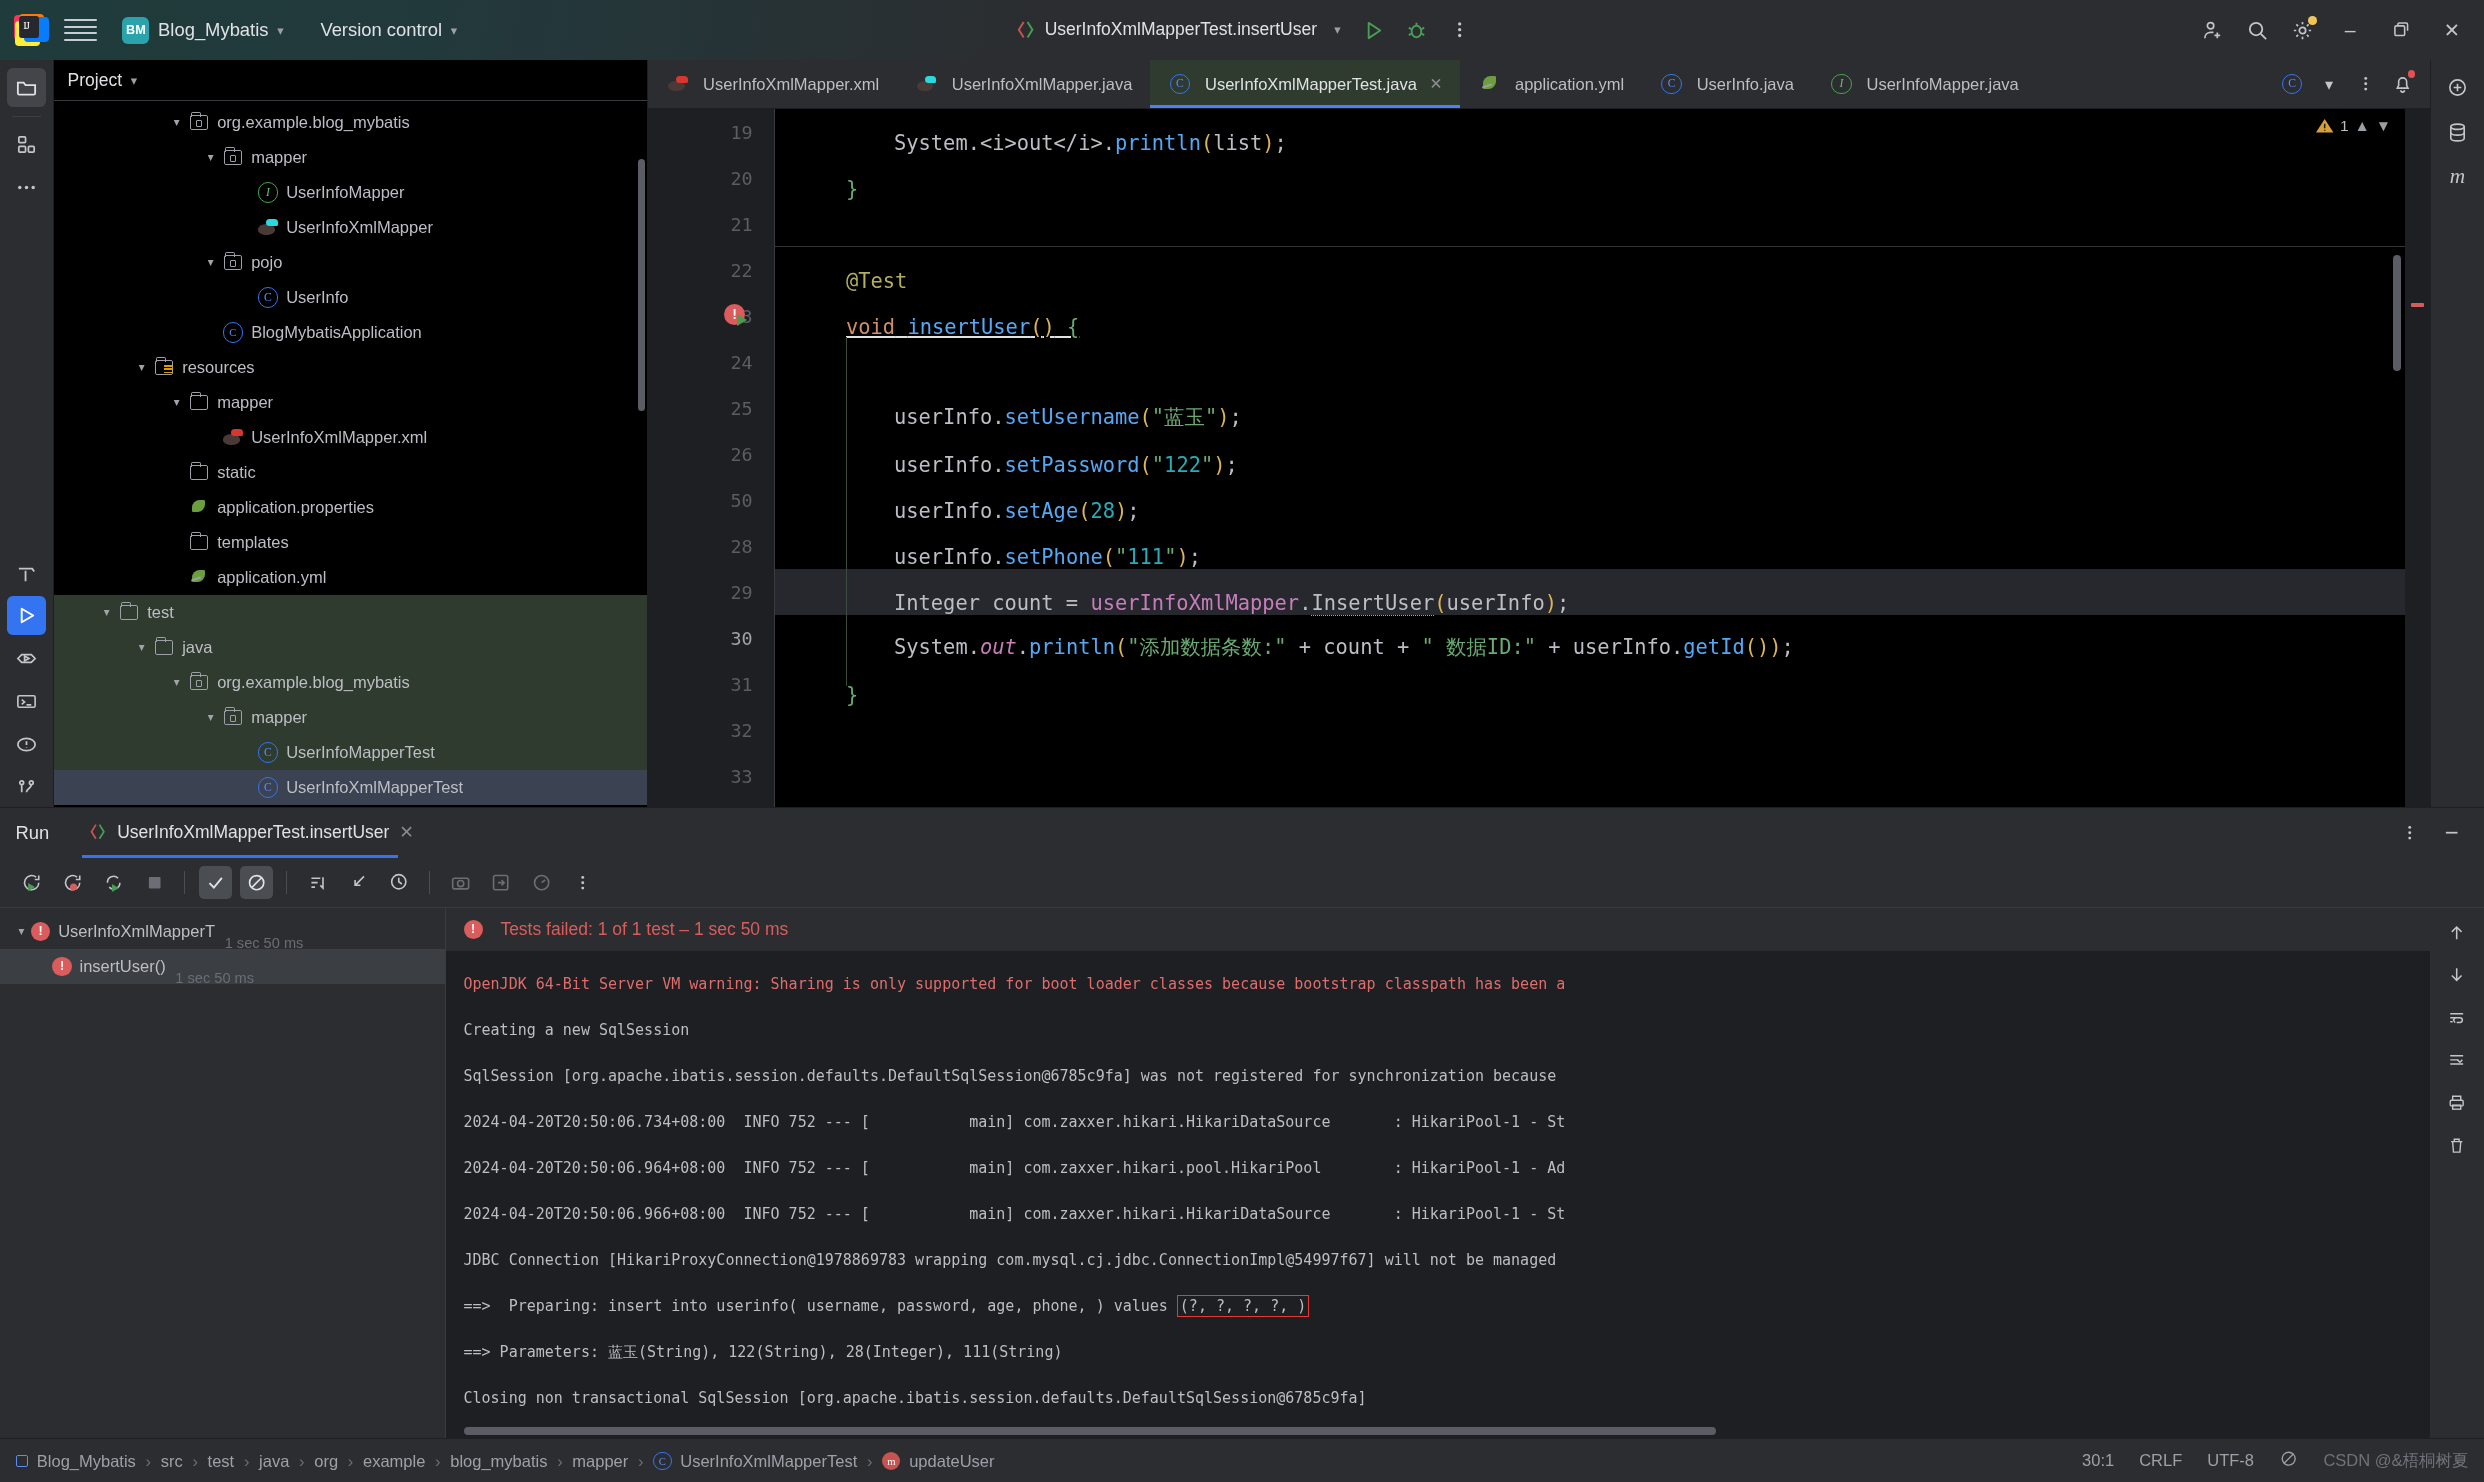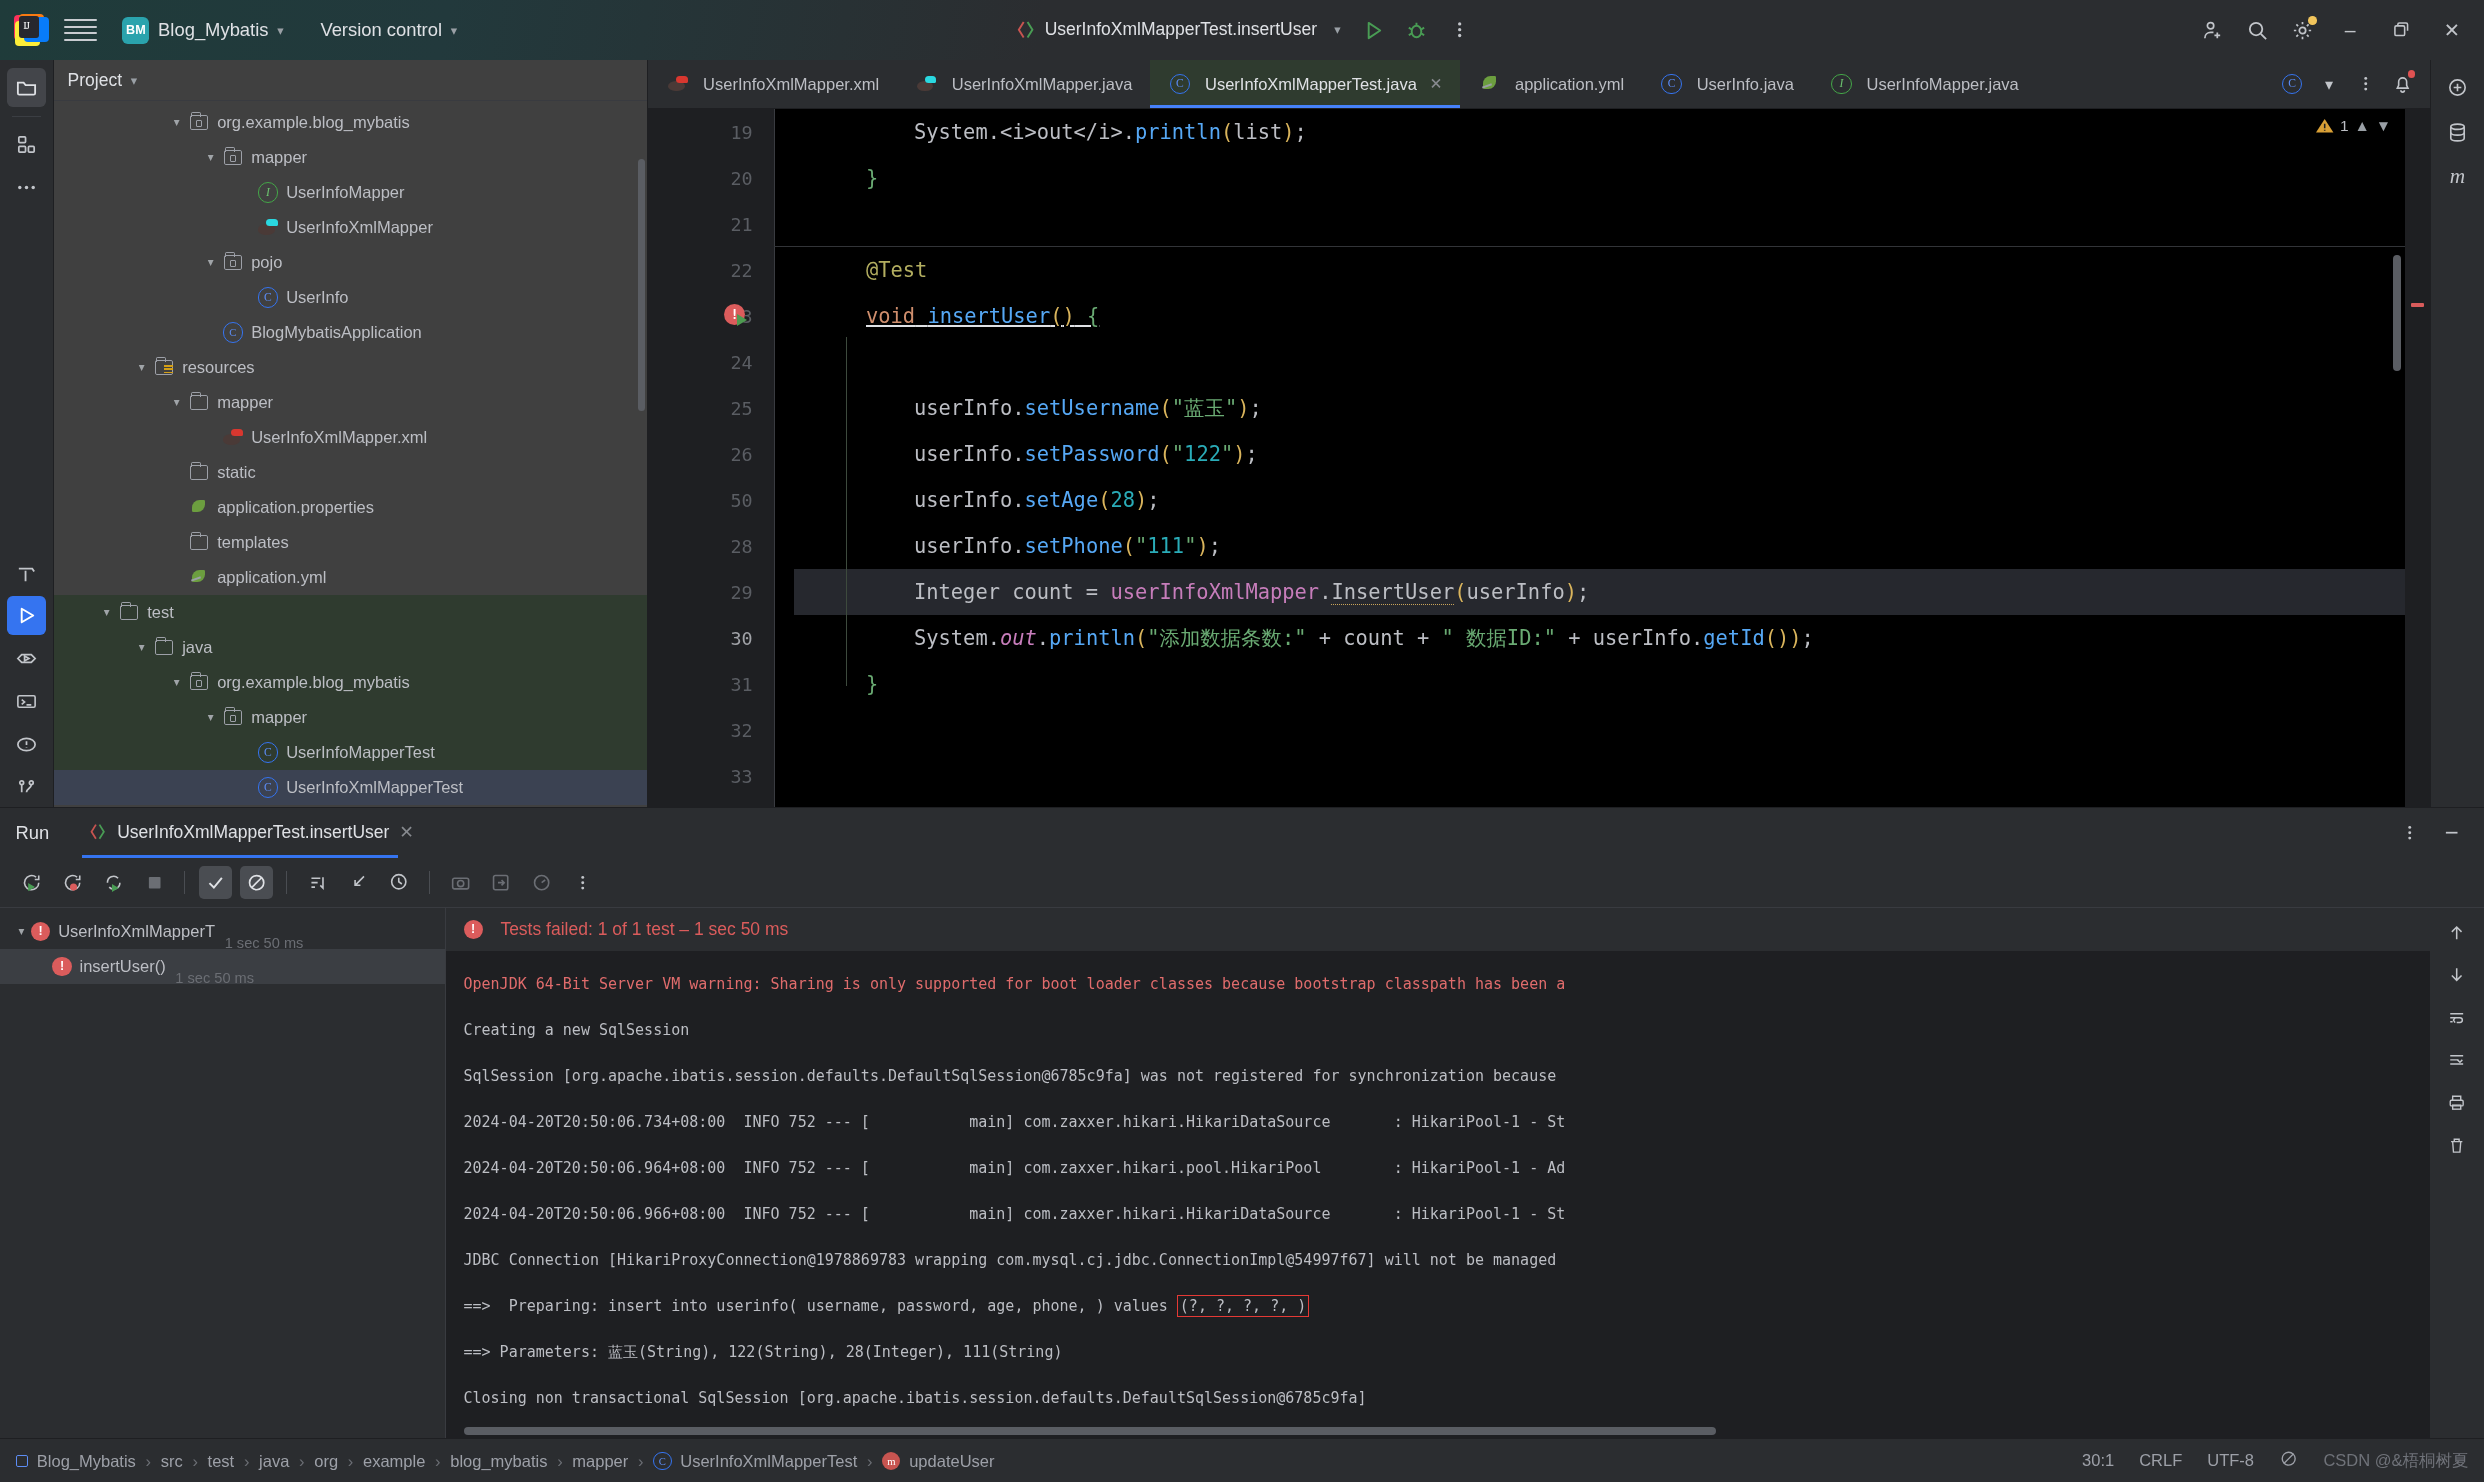--- a/index.html
+++ b/index.html
@@ -58,21 +58,21 @@
     padding-top:7.8px; gap:3.9px;
     border-right:1px solid #1e1f22;
   }
   .rail .sp { flex:1 1 auto; }
   .rail-btn { width:39px;height:39px;display:flex;align-items:center;justify-content:center;border-radius:5.8px;cursor:pointer;color:#c2c5ca;}
   .rail-btn.active { background:#43454a; }
   .rail-btn.blue { background:#3574f0; color:#fff; }
   .rail-div { width:29px;height:1px;background:#3b3e43;margin:4.9px 0;}
 
   
-  .project-panel { width:594px; flex:0 0 594px; background:#404040; display:flex;flex-direction:column; border-right:1px solid #1e1f22; min-height:0;}
+  .project-panel { width:594px; flex:0 0 594px; background:#000000; display:flex;flex-direction:column; border-right:1px solid #1e1f22; min-height:0;}
   .pp-head { height:41px;flex:0 0 41px;display:flex;align-items:center;padding:0 13.6px;font-size:17.5px;color:#dfe1e5;border-bottom:1px solid #393b40;}
   .tree { flex:1 1 auto; overflow:hidden; position:relative; padding-top:3.9px;}
   .trow { height:35px;display:flex;align-items:center;font-size:16.5px;color:#bcbec4;white-space:nowrap;cursor:pointer;padding-right:5.8px;}
   .trow.greenbg { background:#2f3b2f; }
   .trow.selected { background:#3b4252; }
   .arrow { width:19.4px;display:inline-block;text-align:center;color:#a0a4a8;font-size:11.6px;flex:0 0 19.4px;}
   .arrow.empty { visibility:hidden; }
   .ico { width:25px;flex:0 0 25px;display:flex;align-items:center;justify-content:center;margin-right:3.9px;}
   
   .fold { width:18.4px;height:14.6px;border:1.6px solid #9da0a8;border-radius:1.9px;position:relative;}
@@ -108,21 +108,21 @@
   .tabright .ticon{width:35px;height:35px;}
 
   .edit-main { flex:1 1 auto; display:flex; min-height:0; position:relative; background:#000000;}
   .gutter { width:126px;flex:0 0 126px;background:#1e1f22;position:relative;}
   .gline { height:46px;display:flex;align-items:center;justify-content:flex-end;padding-right:21.3px;color:#5a5d63;font-size:18.4px;font-family:"DejaVu Sans Mono",monospace;position:relative;}
   .gline.cur { color:#a1a3a8; }
   .bpmark{position:absolute;left:76px;top:10.7px;width:21.3px;height:21.3px;border-radius:50%;background:#db5c5c;display:flex;align-items:center;justify-content:center;color:#fff;font-size:13.6px;font-weight:bold;}
   .runarrow{position:absolute;left:89px;top:21.3px;width:0;height:0;border-left:10.7px solid #4e9a51;border-top:6.8px solid transparent;border-bottom:6.8px solid transparent;}
 
   .code { flex:1 1 auto; position:relative; font-family:"DejaVu Sans Mono",monospace; font-size:20.4px; overflow:hidden;}
-  .cline { height:46px;display:flex;align-items:center;white-space:pre;padding-left:23px;margin-left:20px;}
+  .cline { height:46px;display:flex;align-items:flex-end;white-space:pre;padding-left:23px;}
   .cline.hl { background:#26282e; }
   .code-leftbar{position:absolute;left:0;top:0;bottom:0;width:1px;background:#393b40;}
   .indentguide{position:absolute;width:1px;background:#3d4a3d;}
   .sep-line{position:absolute;left:0;right:0;height:1px;background:#323438;}
 
   .k-kw{color:#cf8e6d;}
   .k-anno{color:#b3ae60;}
   .k-meth{color:#56a8f5;}
   .k-field{color:#c77dbb;}
   .k-str{color:#6aab73;}

